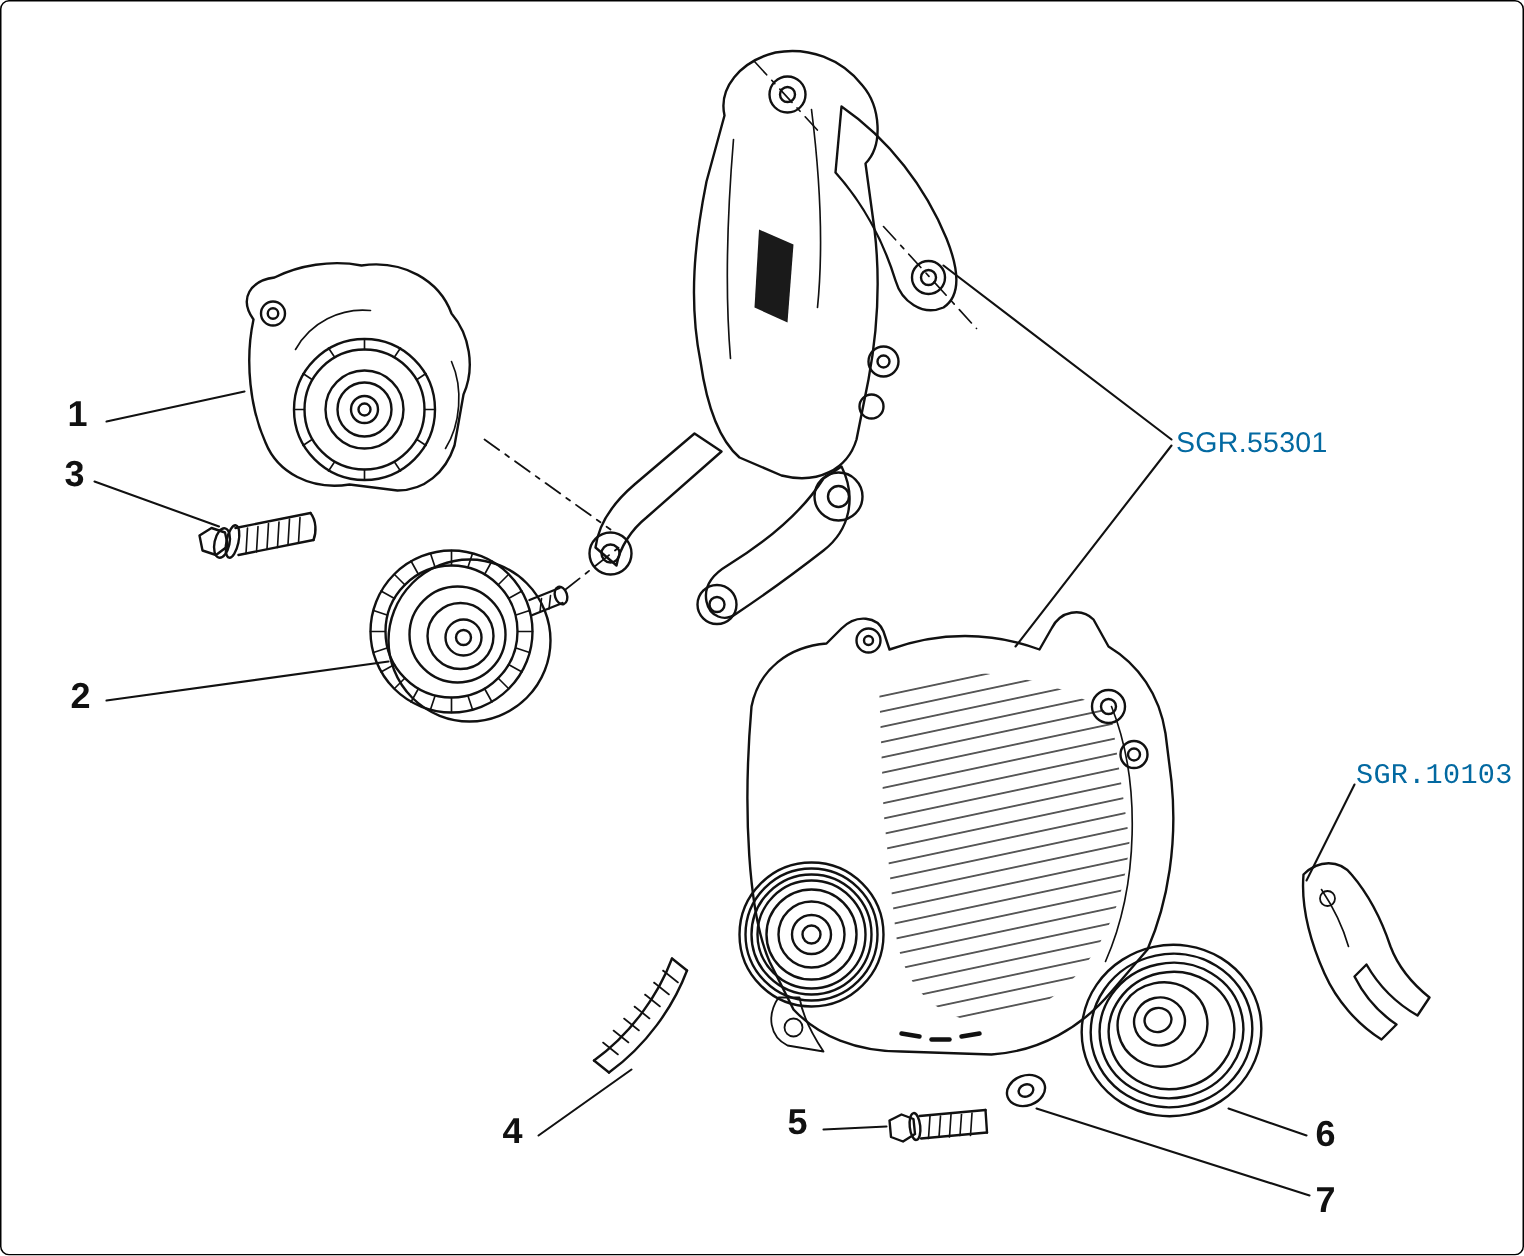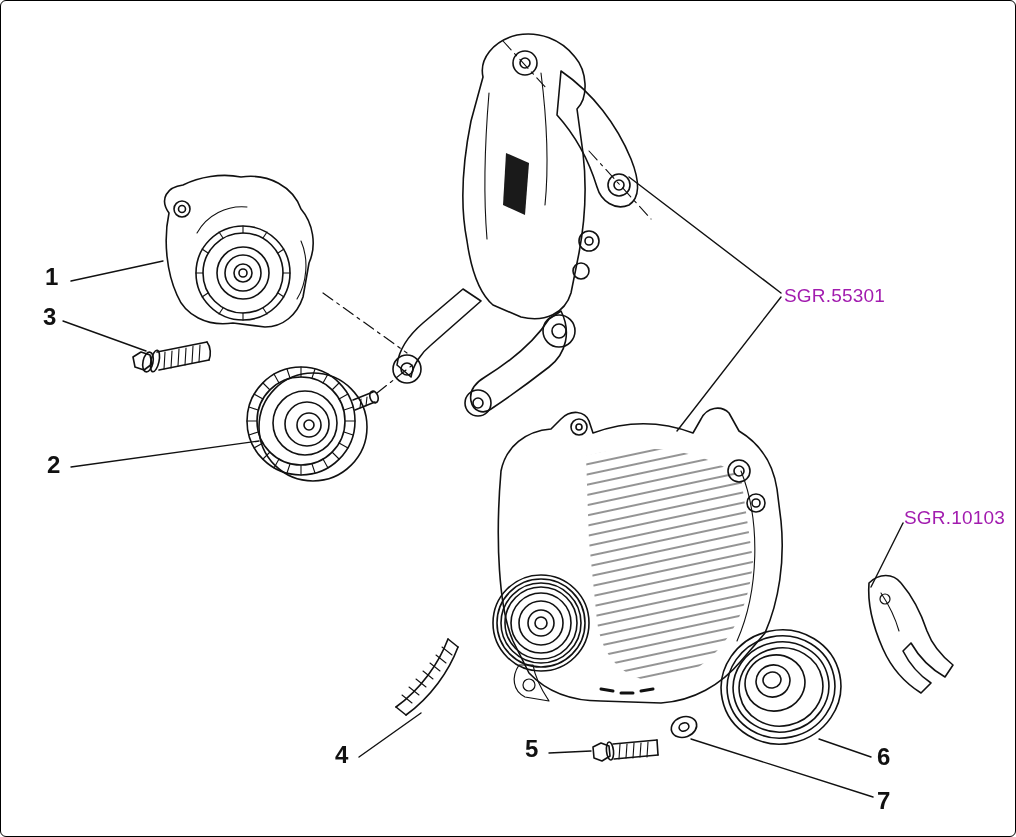--- a/index.html
+++ b/index.html
@@ -3,21 +3,21 @@
 <meta charset="utf-8">
 <style>
   html,body{margin:0;padding:0;background:#fff;}
   .canvas{
     position:relative;width:1016px;height:837px;background:#ffffff;
     border:1px solid #000;border-radius:6px;box-sizing:border-box;overflow:hidden;
     font-family:"Liberation Sans",sans-serif;color:#111;
   }
   .canvas svg{position:absolute;left:0;top:0;width:1016px;height:837px;}
   .num{position:absolute;font-weight:700;font-size:24px;line-height:1;color:#111;}
-  .ref{position:absolute;font-weight:400;font-size:19px;line-height:1;color:#a21caf;letter-spacing:.2px;}
+  .ref{position:absolute;font-weight:400;font-size:19px;line-height:1;color:#0369a1;letter-spacing:.2px;}
 </style>
 </head>
 <body>
 
 <div class="canvas">
 
   <svg viewBox="0 0 1016 837" fill="none" stroke="#111" stroke-width="1.6" stroke-linecap="round" stroke-linejoin="round">
 
     <defs>
       <pattern id="fins" width="10" height="10" patternUnits="userSpaceOnUse" patternTransform="rotate(78)">
@@ -243,15 +243,15 @@
 
   <div class="num" style="left:44px;top:264px;">1</div>
   <div class="num" style="left:42px;top:304px;">3</div>
   <div class="num" style="left:46px;top:452px;">2</div>
   <div class="num" style="left:334px;top:742px;">4</div>
   <div class="num" style="left:524px;top:736px;">5</div>
   <div class="num" style="left:876px;top:744px;">6</div>
   <div class="num" style="left:876px;top:788px;">7</div>
 
   <div class="ref" style="left:783px;top:285px;">SGR.55301</div>
-  <div class="ref" style="left:903px;top:507px;">SGR.10103</div>
+  <div class="ref" style="left:903px;top:507px;font-family:Liberation Mono, monospace;">SGR.10103</div>
 
 </div>
 
 </body></html>

